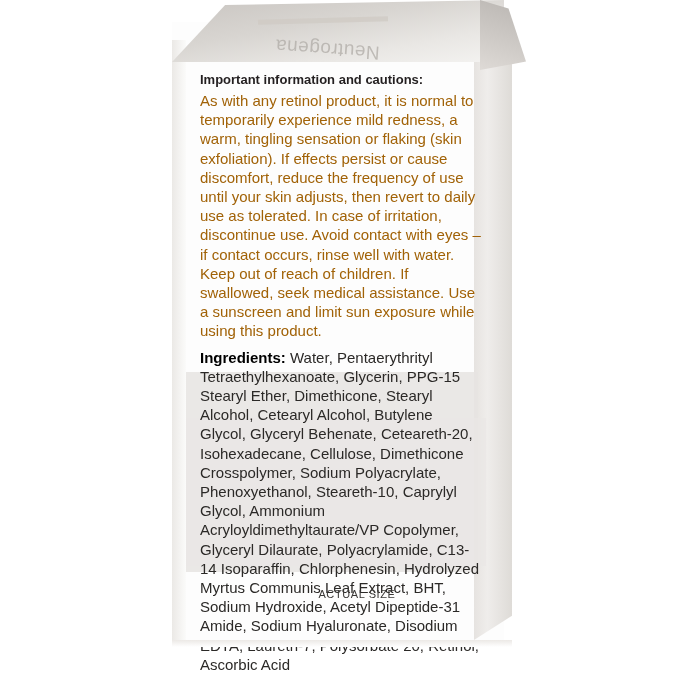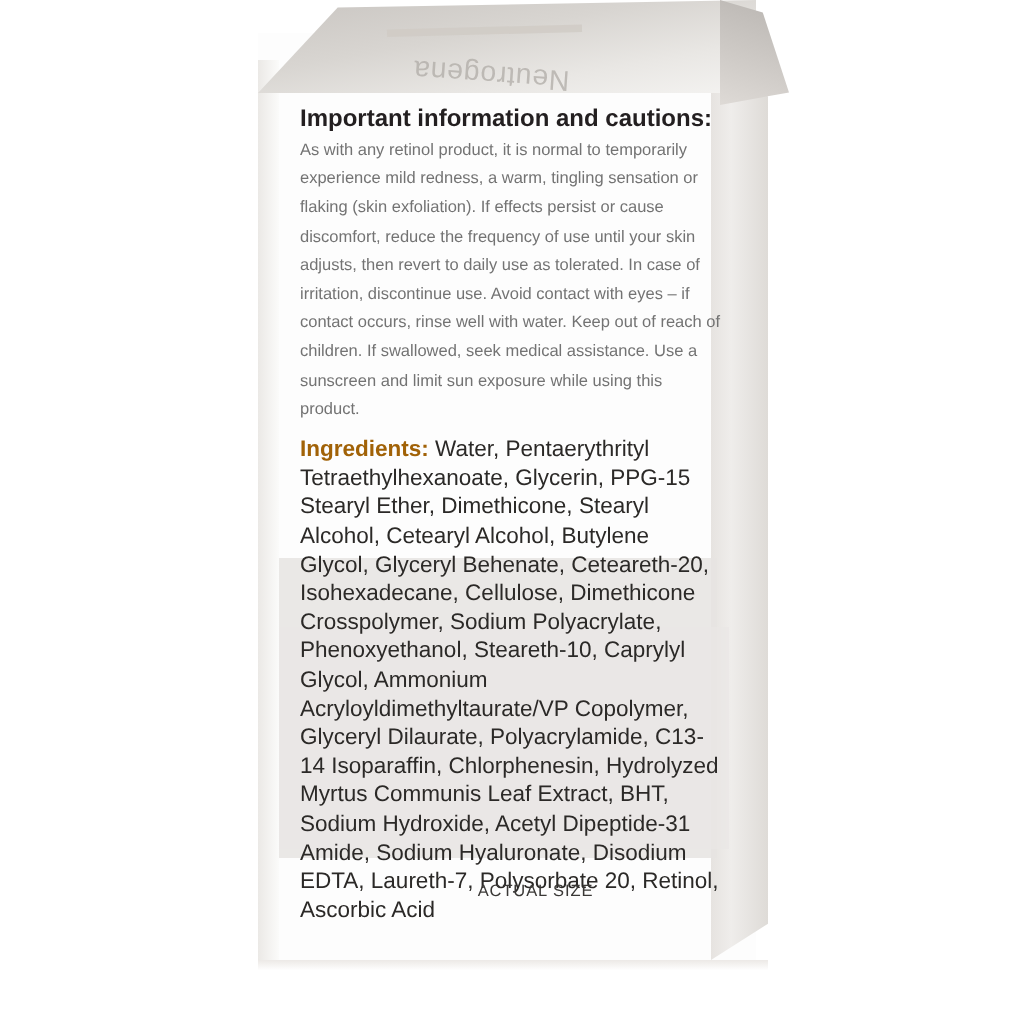--- a/index.html
+++ b/index.html
@@ -122,41 +122,41 @@
   #copy {
     position: absolute;
     left: 200px;
     top: 70px;
     width: 282px;
     color: #2e2c2b;
     font-family: "Liberation Sans", sans-serif;
   }
 
   .heading {
-    font-size: 16px;
+    font-size: 13px;
     font-weight: bold;
     line-height: 19px;
     margin: 0 0 2px 0;
     color: #231f20;
   }
 
   .body-text {
-    font-size: 11px;
+    font-size: 15px;
     line-height: 19.2px;
     margin: 0;
-    color: #737373;
+    color: #a16207;
   }
 
   #ingredients-block {
     position: relative;
     margin-top: 7px;
   }
   .ing-label {
     font-weight: bold;
-    color: #a16207;
+    color: #000000;
   }
   #ingredients-text {
     font-size: 15px;
     line-height: 19.2px;
     color: #2b2927;
     margin: 0;
   }
 
   #actual-size {
     position: absolute;

